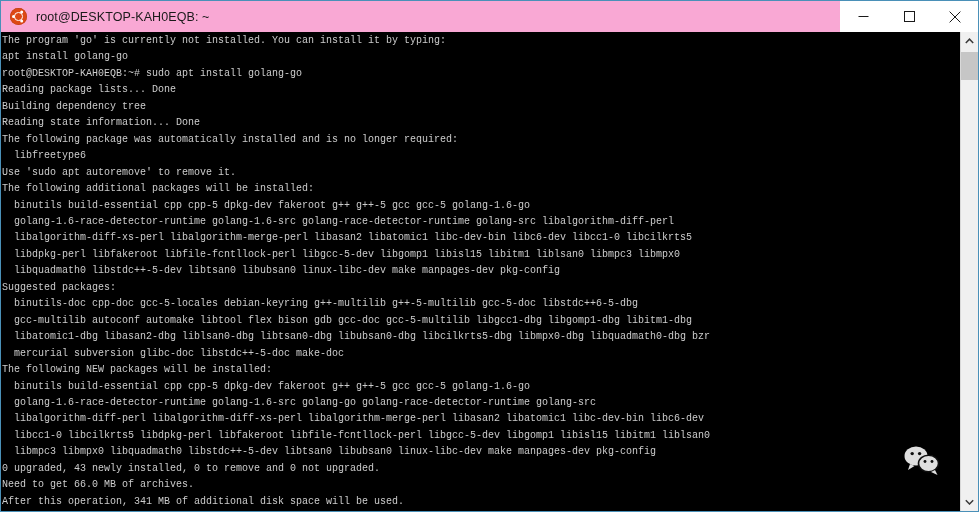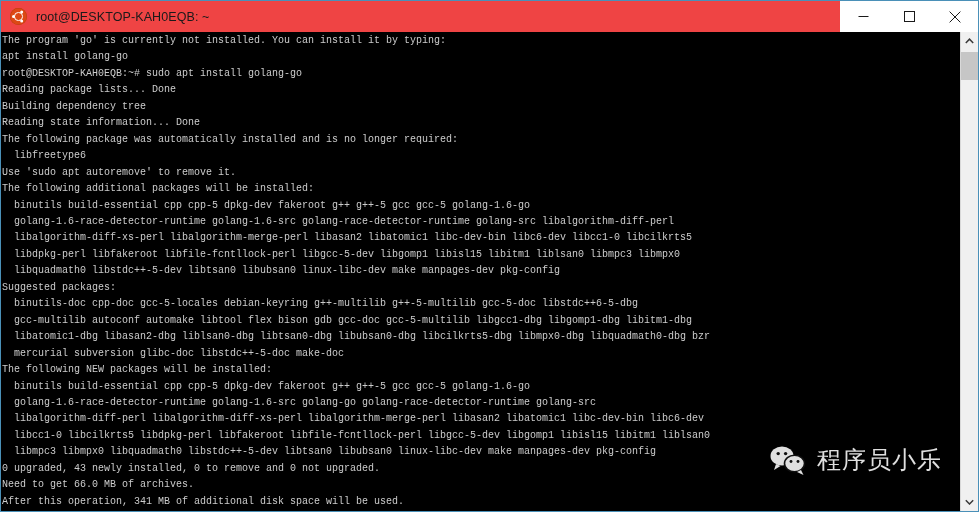--- a/index.html
+++ b/index.html
@@ -16,21 +16,21 @@
     height: 512px;
     box-sizing: border-box;
     background: #000000;
     border: 1px solid #4a90b8;
     overflow: hidden;
   }
   
   .titlebar {
     position: relative;
     height: 31px;
-    background: #ef4444;
+    background: #f9a8d4;
     display: flex;
     align-items: center;
     border-bottom: 1px solid #dcdcdc;
     justify-content: flex-end;
   }
   .title-left {
     display: flex;
     align-items: center;
     padding-left: 9px;
     flex: 1;
@@ -248,21 +248,20 @@
           <ellipse cx="14" cy="11" rx="11.5" ry="9.5" fill="#f2f2f2"></ellipse>
           <polygon points="8,19 6,25 12.5,21" fill="#f2f2f2"></polygon>
           <circle cx="10.2" cy="8.6" r="1.7" fill="#111111"></circle>
           <circle cx="17.6" cy="8.6" r="1.7" fill="#111111"></circle>
           <ellipse cx="26.5" cy="18.5" rx="10" ry="8.3" fill="#f2f2f2" stroke="#111111" stroke-width="1.6"></ellipse>
           <polygon points="33,25 35.5,30 29,27" fill="#f2f2f2"></polygon>
           <circle cx="23" cy="16.5" r="1.45" fill="#111111"></circle>
           <circle cx="30" cy="16.5" r="1.45" fill="#111111"></circle>
         </svg>
       </span>
-      <span class="wm-text">程序员小乐</span>
     </div>
   </div>
 
   <div class="scrollbar">
     <div class="sb-track"></div>
     <div class="sb-arrow">
       <svg width="9" height="6" viewBox="0 0 9 6" aria-hidden="true">
         <polyline points="0.8,5 4.5,1.2 8.2,5" fill="none" stroke="#3a3a3a" stroke-width="1.5"></polyline>
       </svg>
     </div>

